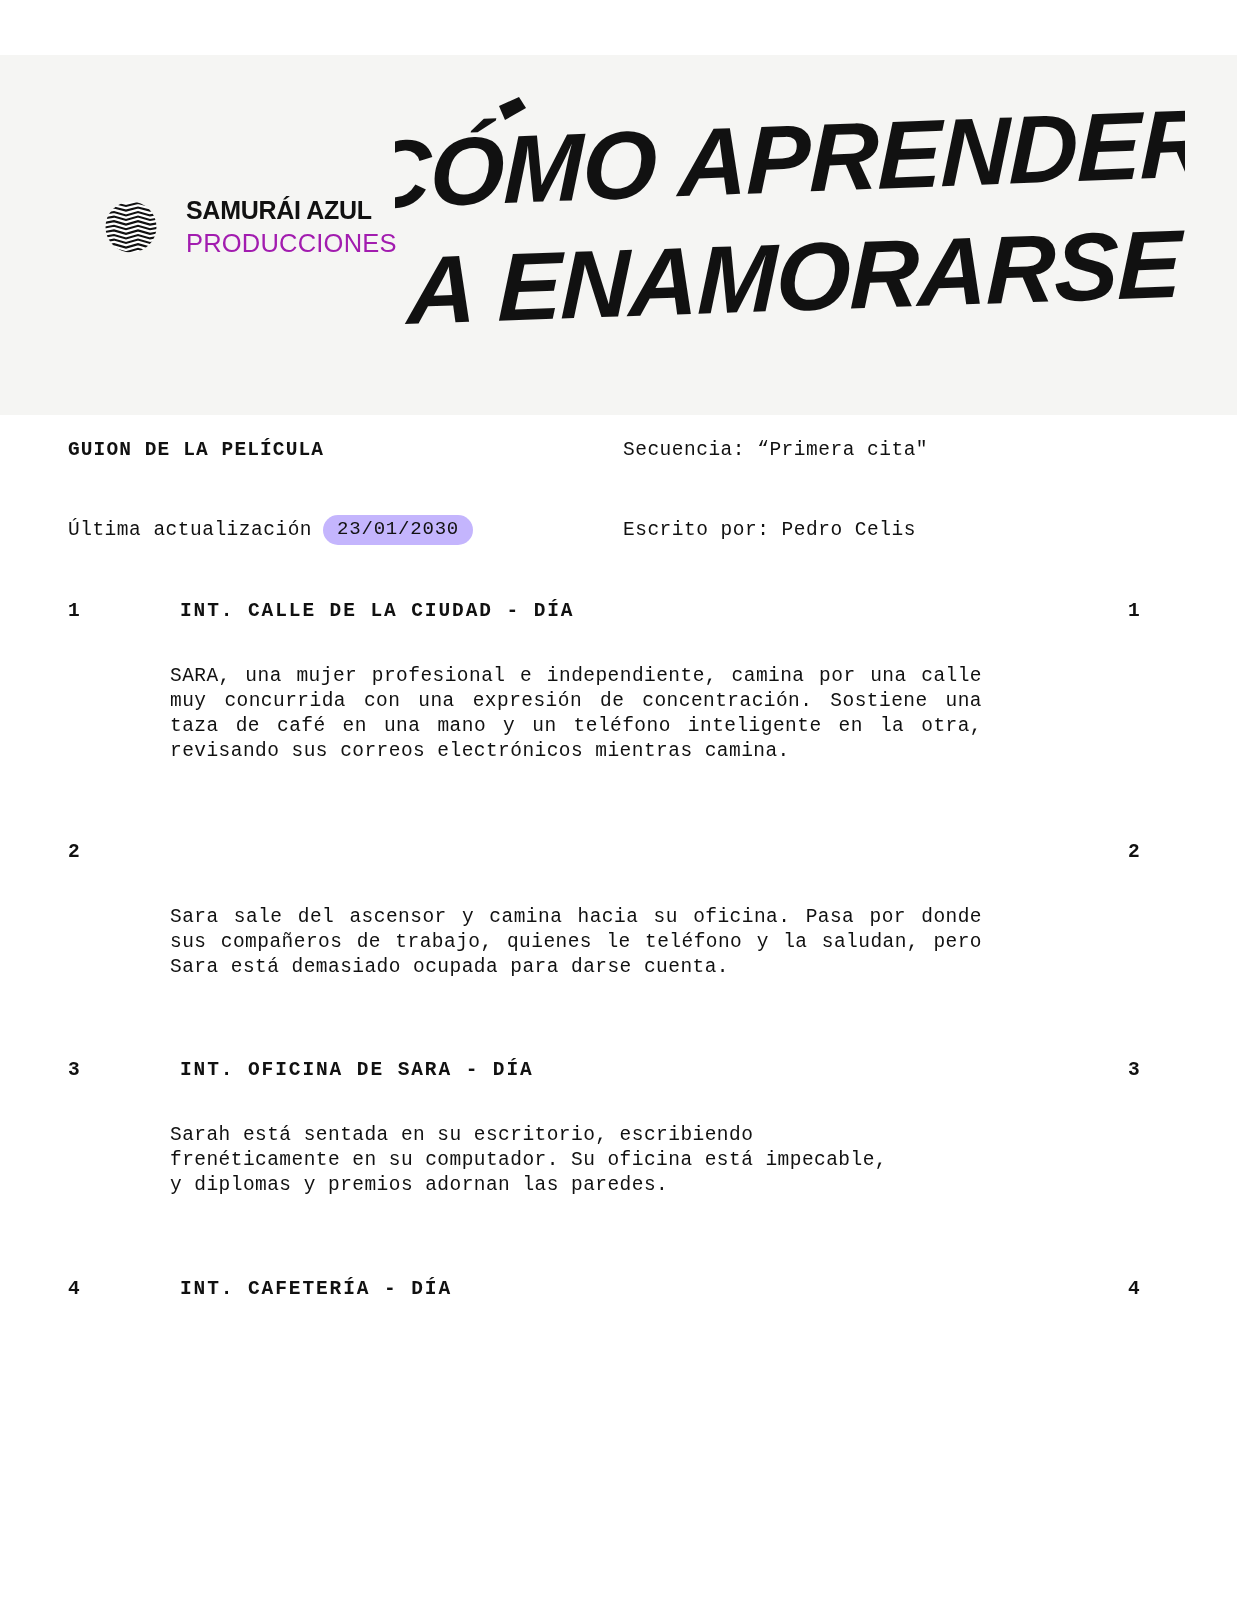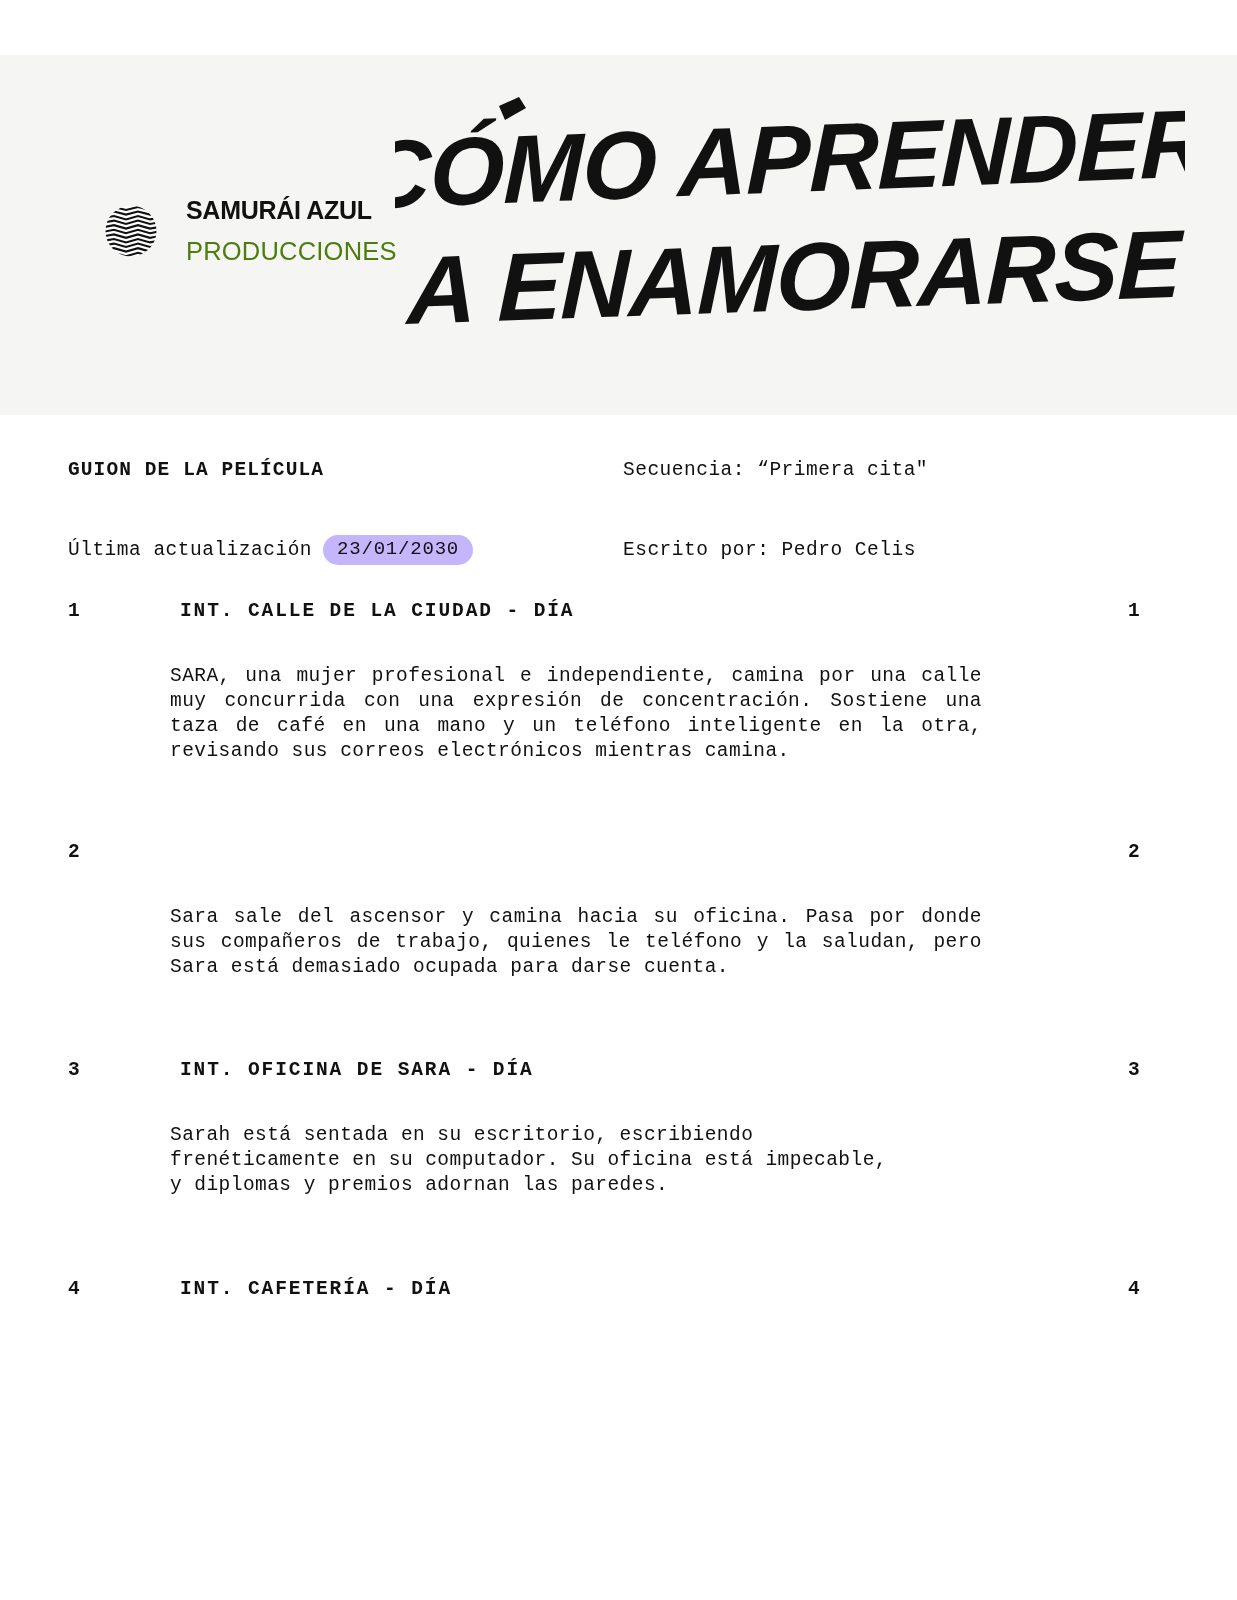--- a/index.html
+++ b/index.html
@@ -51,39 +51,39 @@
     font-size: 25px;
     letter-spacing: -0.3px;
     color: #111111;
     white-space: nowrap;
   }
   .brand-line2 {
     font-family: "Liberation Sans", "DejaVu Sans", sans-serif;
     font-weight: 400;
     font-size: 25.5px;
     letter-spacing: 0.2px;
-    color: #4d7c0f;
-    margin-top: 16px;
+    color: #a21caf;
+    margin-top: 8px;
     white-space: nowrap;
   }
 
   .movie-title {
     position: absolute;
     left: 395px;
     top: 88px;
     width: 790px;
     text-align: center;
   }
   .movie-title svg { display: block; }
 
   
   .meta {
     position: absolute;
     left: 68px;
-    top: 452px;
+    top: 432px;
     width: 1100px;
     font-size: 19.5px;
     letter-spacing: 0.5px;
   }
   .meta-row {
     display: flex;
     align-items: center;
     height: 36px;
   }
   .meta-row + .meta-row { margin-top: 44px; }

